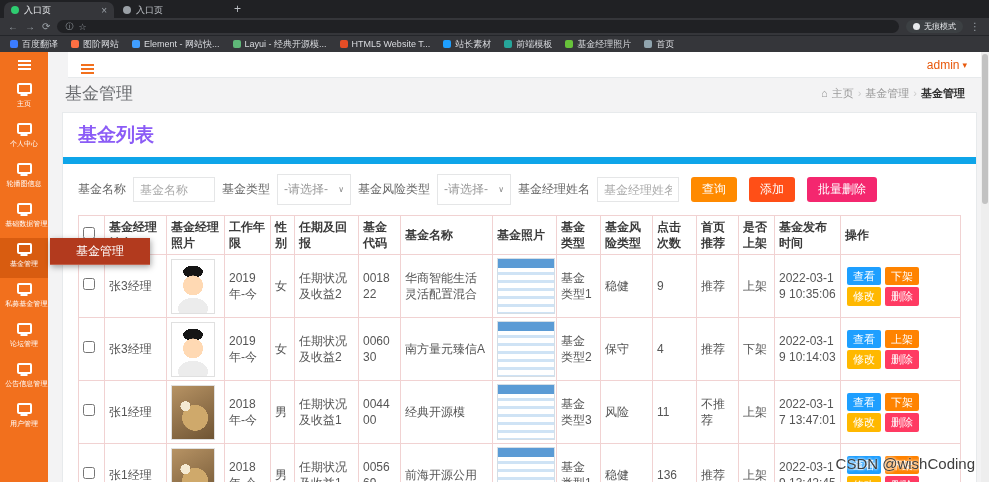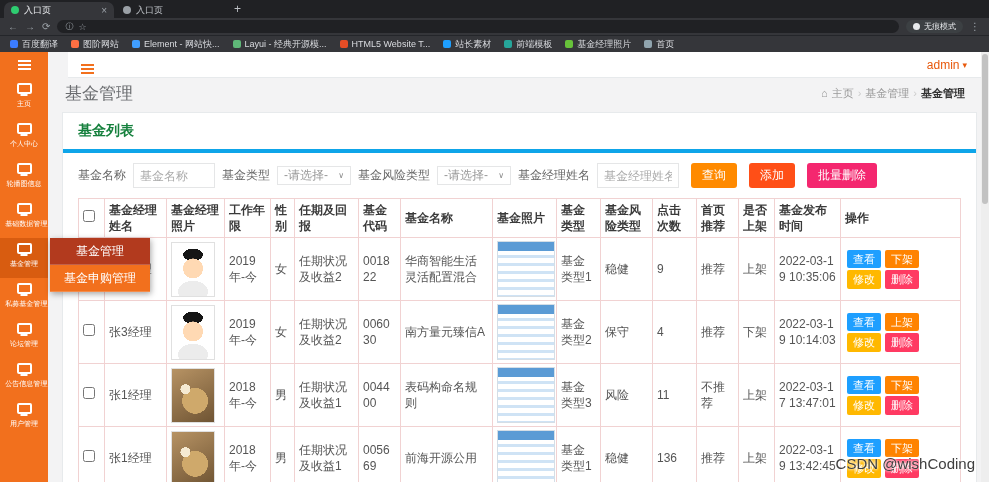--- a/index.html
+++ b/index.html
@@ -63,28 +63,28 @@
   .page-title{font-size:17px;color:#6a6c6f;margin-left:17px;}
   .breadcrumb{margin-left:auto;margin-right:14px;font-size:11px;color:#999;
               display:flex;align-items:center;gap:4px;}
   [data-gen="crumbs"]{display:flex;align-items:center;gap:4px;}
   .crumb.last{color:#333;font-weight:bold;}
   .sep{color:#ccc;}
 
   
   .card{position:absolute;top:112px;left:62px;width:915px;height:380px;background:#fff;
         border:1px solid #e7eaec;z-index:5;}
-  .card-header{padding:9px 15px;border-bottom:4px solid #0ea5e9;font-size:14px;
-               font-weight:bold;color:#15803d;}
+  .card-header{padding:9px 15px;border-bottom:7px solid #0ea5e9;font-size:19px;
+               font-weight:bold;color:#8b5cf6;}
   .filter-row{display:flex;align-items:center;gap:7px;padding:10px 15px;font-size:12px;color:#666;}
   .f-label{white-space:nowrap;}
   .f-input{width:82px;height:25px;border:1px solid #e5e6e7;padding:0 6px;font-size:12px;
            color:#555;outline:none;font-family:inherit;}
   .f-input::placeholder{color:#aaa;}
-  .f-select{width:74px;height:19px;border:1px solid #e5e6e7;display:flex;align-items:center;
+  .f-select{width:74px;height:31px;border:1px solid #e5e6e7;display:flex;align-items:center;
             justify-content:space-between;padding:0 6px;color:#999;font-size:12px;cursor:pointer;}
   .chev{font-size:8px;color:#888;}
   .btn{height:25px;border:none;border-radius:3px;color:#fff;font-size:12px;padding:0 11px;
        margin-left:5px;cursor:pointer;font-family:inherit;white-space:nowrap;}
   .btn-query{background:#FF8A00;}
   .btn-add{background:#FF4F17;}
   .btn-batch{background:#F4276F;}
 
   .table-wrap{padding:0 15px;}
   .fund-table{width:100%;border-collapse:collapse;table-layout:fixed;font-size:12px;color:#555;}
@@ -376,21 +376,21 @@
           <tr>
             <td class="td-check"><input type="checkbox" style=""></td>
             <td>张1经理</td>
             <td>
               <div class="m-photo ph-cat"></div>
             </td>
             <td>2018年-今</td>
             <td>男</td>
             <td>任期状况及收益1</td>
             <td>004400</td>
-            <td>表码构命名规则</td>
+            <td>经典开源模</td>
             <td>
               <div class="f-photo"></div>
             </td>
             <td>基金类型3</td>
             <td>风险</td>
             <td>11</td>
             <td>不推荐</td>
             <td>上架</td>
             <td>2022-03-17 13:47:01</td>
             <td class="td-actions"><span class="act act-blue">查看</span><span class="act act-orange">下架</span><span class="act act-yellow">修改</span><span class="act act-red">删除</span></td>
@@ -417,20 +417,19 @@
             <td>2022-03-19 13:42:45</td>
             <td class="td-actions"><span class="act act-blue">查看</span><span class="act act-orange">下架</span><span class="act act-yellow">修改</span><span class="act act-red">删除</span></td>
           </tr>
         </tbody>
     </table>
   </div>
 </div>
 
 <div class="submenu" data-gen="submenu">
     <div class="submenu-item active">基金管理</div>
-    <div class="submenu-item">基金申购管理</div>
   </div>
 
 <div class="pagescroll">
   <div class="thumb"></div>
 </div>
 
 <div class="watermark">CSDN @wishCoding</div>
 
 </body></html>

